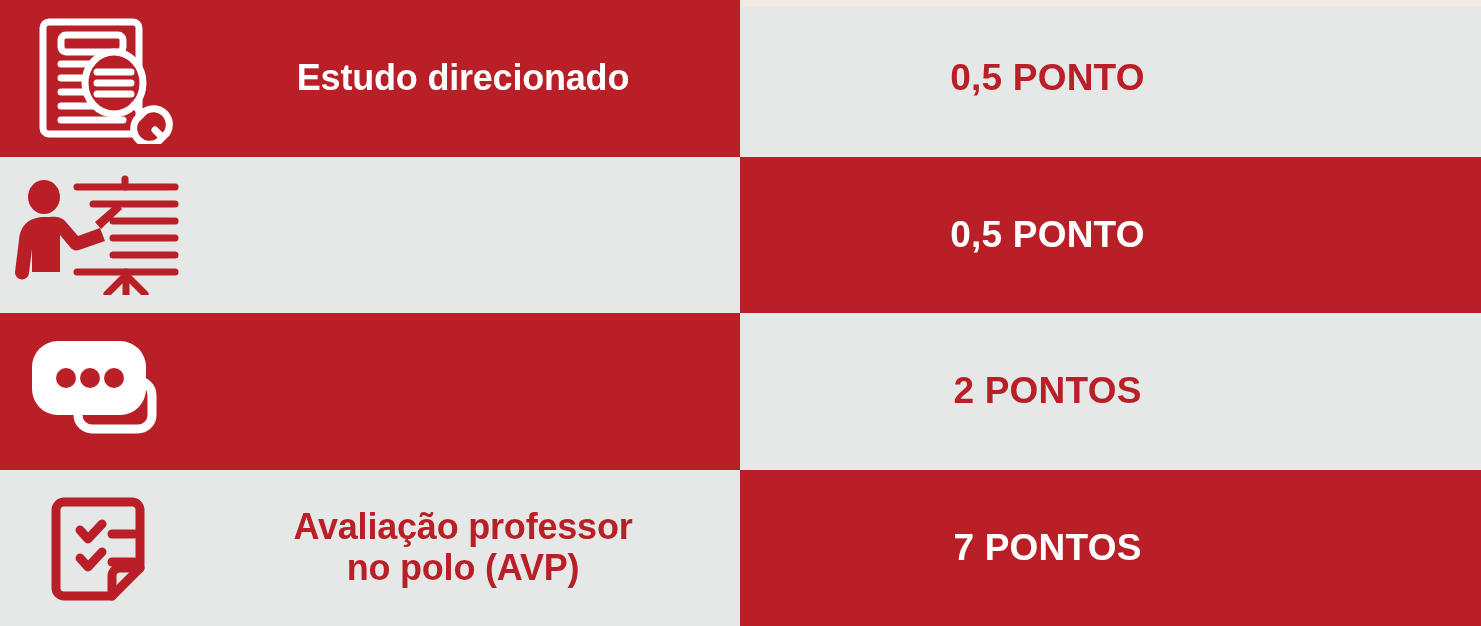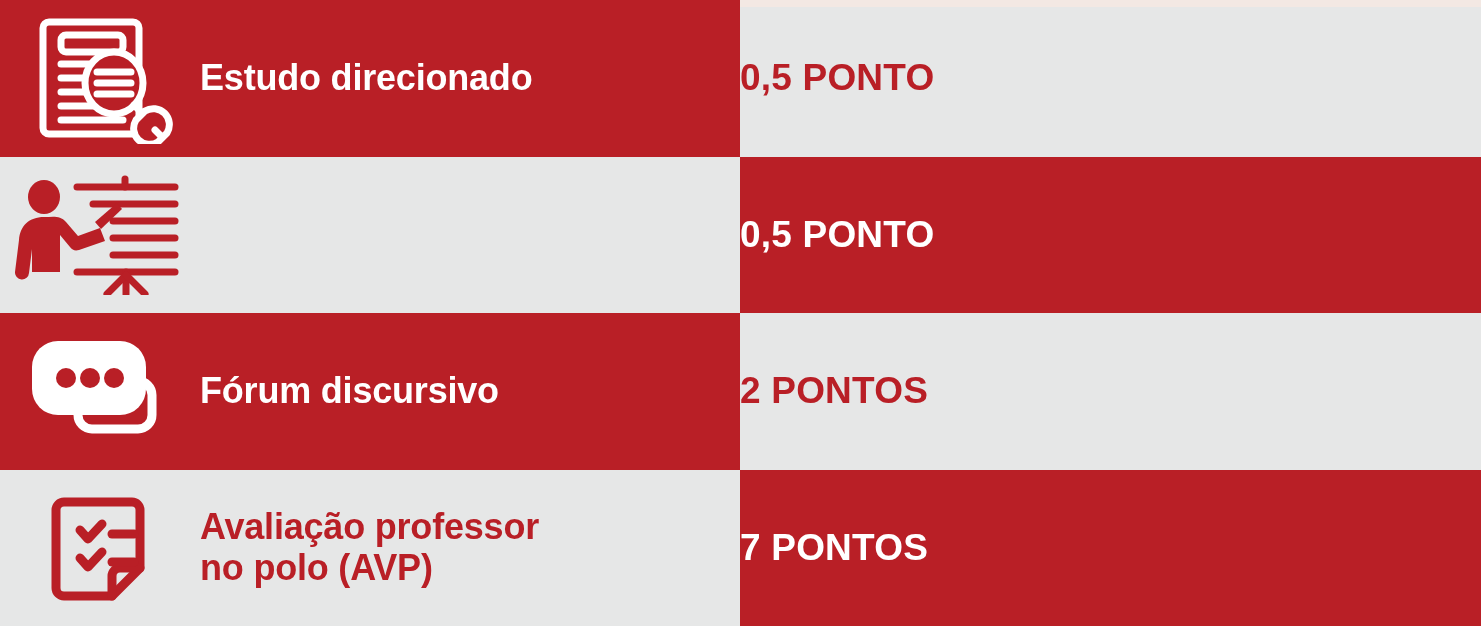--- a/index.html
+++ b/index.html
@@ -44,20 +44,21 @@
     height: 100%;
     display: flex;
     align-items: center;
     justify-content: center;
     box-sizing: border-box;
   }
   .icon-wrap svg { display: block; }
 
   .label {
     flex: 1 1 auto;
+    text-align: center;
     font-weight: 700;
     font-size: 36px;
     line-height: 1.12;
     letter-spacing: -0.2px;
     padding-right: 14px;
     box-sizing: border-box;
     white-space: pre-line;
   }
 
   
@@ -65,21 +66,21 @@
     position: relative;
     width: 741px;
     height: 100%;
     display: flex;
     align-items: center;
     box-sizing: border-box;
     flex: 0 0 741px;
   }
   .points {
     width: 100%;
-    text-align: left;
+    text-align: center;
     font-weight: 700;
     font-size: 37px;
     letter-spacing: 0.2px;
     padding-right: 126px;
     box-sizing: border-box;
   }
 
   
   .bg-red   { background: #b91f26; }
   .bg-gray  { background: #e6e7e7; }
@@ -163,21 +164,20 @@
         <svg width="140" height="112" viewBox="0 0 140 112" fill="none">
           <path d="M42 46 h66 a14 14 0 0 1 14 14 v20 a14 14 0 0 1 -14 14 h-46 a14 14 0 0 1 -14 -14 z" stroke="#ffffff" stroke-width="9" fill="#b91f26" stroke-linejoin="round"></path>
           <path d="M28 6 h62 a26 26 0 0 1 26 26 v22 a26 26 0 0 1 -26 26 h-62 a26 26 0 0 1 -26 -26 v-22 a26 26 0 0 1 26 -26 z" fill="#ffffff"></path>
           <g fill="#b91f26">
             <circle cx="36" cy="43" r="10"></circle>
             <circle cx="60" cy="43" r="10"></circle>
             <circle cx="84" cy="43" r="10"></circle>
           </g>
         </svg>
       </div>
-      <div class="label fg-white">Fórum discursivo</div>
     </div>
     <div class="cell-right bg-gray">
       <div class="points fg-red">2 PONTOS</div>
     </div>
   </div>
 
   <div class="row">
     <div class="cell-left bg-gray">
       <div class="icon-wrap">
         <svg width="120" height="120" viewBox="0 0 120 120" fill="none" stroke="#b91f26" stroke-width="9" stroke-linecap="round" stroke-linejoin="round">

